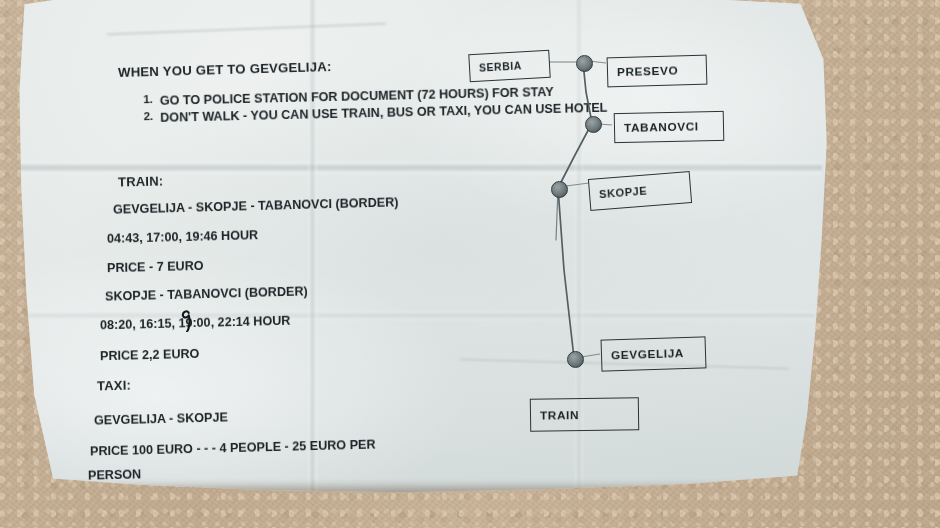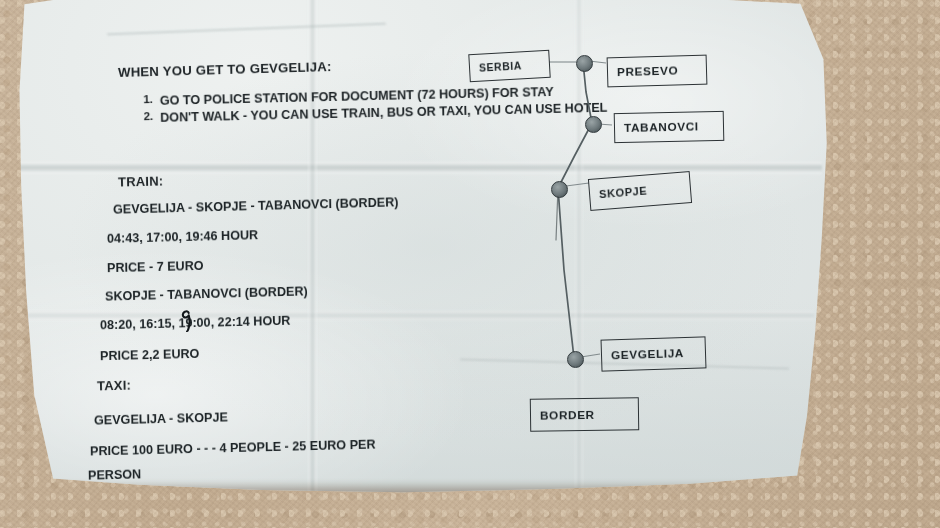--- a/index.html
+++ b/index.html
@@ -211,16 +211,16 @@
   <div class="box" id="box-tabanovci">
     <span>TABANOVCI</span>
   </div>
   <div class="box" id="box-skopje">
     <span>SKOPJE</span>
   </div>
   <div class="box" id="box-gevgelija">
     <span>GEVGELIJA</span>
   </div>
   <div class="box" id="box-greece">
-    <span>BORDER</span>
+    <span>TRAIN</span>
   </div>
 
 </div>
 
 </body></html>

